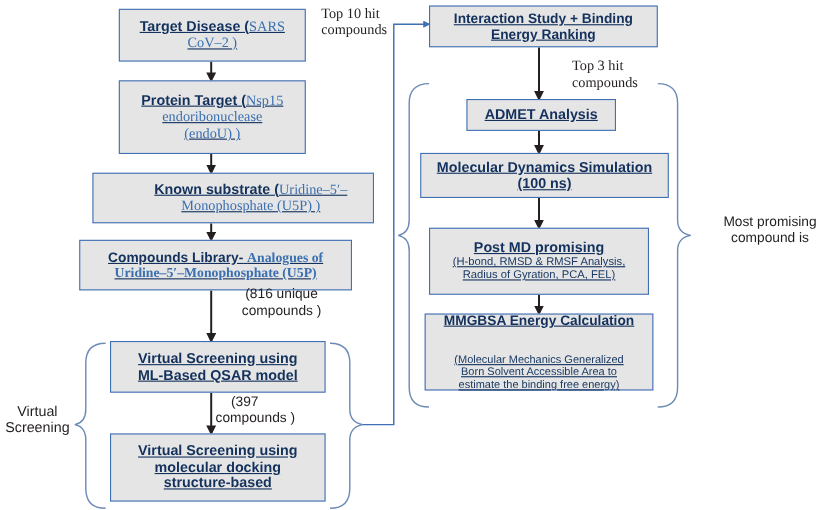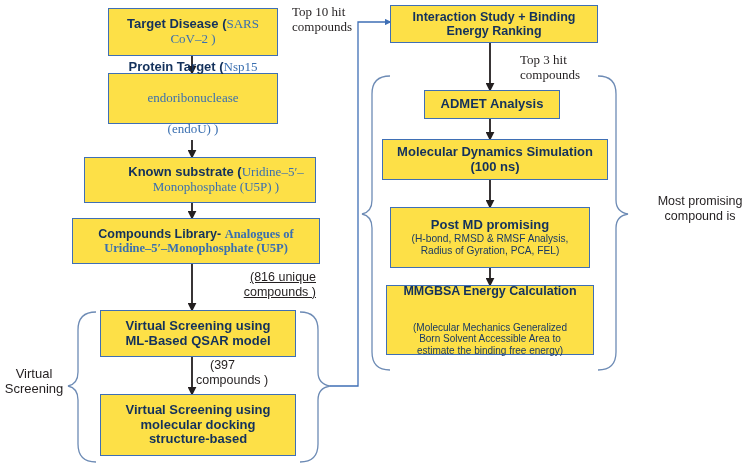--- a/index.html
+++ b/index.html
@@ -10,30 +10,31 @@
     position:relative;
     overflow:hidden;
   }
   #stage{position:absolute;left:0;top:0;width:750px;height:464px;}
   svg.lines{position:absolute;left:0;top:0;width:750px;height:464px;pointer-events:none;}
 
   .box{
     position:absolute;
     box-sizing:border-box;
     border:1.6px solid #3f6fb5;
-    background:#fde047;
+    background:#e5e5e5;
     display:flex;
     flex-direction:column;
     align-items:center;
     justify-content:center;
     text-align:center;
     color:#13315c;
     font-weight:bold;
     line-height:1.15;
     z-index:3;
+    text-decoration:underline;
   }
   .ln{display:block;width:100%;}
   .blue{color:#3a6fb0;font-family:"Liberation Serif",serif;font-weight:normal;}
   .sub{
     font-weight:normal;
     color:#1b3a63;
     font-family:"Liberation Sans", sans-serif;
   }
 
   .note{
@@ -81,27 +82,27 @@
     <path d="M 390 76 Q 372 76 372 94 L 372 200 Q 372 212 362 214 Q 372 216 372 228 L 372 352 Q 372 370 390 370" fill="none" stroke="#6d8bb5" stroke-width="1.3"></path>
 
     <path d="M 598 76 Q 616 76 616 94 L 616 200 Q 616 212 628 214 Q 616 216 616 228 L 616 352 Q 616 370 598 370" fill="none" stroke="#6d8bb5" stroke-width="1.3"></path>
   </svg>
 
   <div class="box" style="left:108px;top:8px;width:170px;height:48px;font-size:13px;">
     <span class="ln"><span>Target Disease (</span><span class="blue">SARS</span></span>
     <span class="ln blue">CoV–2 )</span>
   </div>
 
-  <div class="box" style="left:108px;top:73px;width:170px;height:51px;font-size:13px;gap:16px;">
+  <div class="box" style="left:108px;top:73px;width:170px;height:67px;font-size:13px;">
     <span class="ln"><span>Protein Target (</span><span class="blue">Nsp15</span></span>
     <span class="ln blue">endoribonuclease</span>
     <span class="ln blue">(endoU) )</span>
   </div>
 
-  <div class="box" style="left:84px;top:157px;width:232px;height:46px;font-size:13px;padding-left:32px;">
+  <div class="box" style="left:84px;top:157px;width:256px;height:46px;font-size:13px;padding-left:32px;">
     <span class="ln"><span>Known substrate (</span><span class="blue">Uridine–5′–</span></span>
     <span class="ln blue">Monophosphate (U5P) )</span>
   </div>
 
   <div class="box" style="left:72px;top:218px;width:248px;height:46px;font-size:12.5px;">
     <span class="ln"><span>Compounds Library-</span> <span class="blue" style="font-weight:bold">Analogues of</span></span>
     <span class="ln blue" style="font-weight:bold">Uridine–5′–Monophosphate (U5P)</span>
   </div>
 
   <div class="box" style="left:100px;top:310px;width:196px;height:47px;font-size:13px;">
@@ -135,21 +136,21 @@
     <span class="ln sub" style="font-size:10.2px;">Radius of Gyration, PCA, FEL)</span>
   </div>
 
   <div class="box" style="left:386px;top:285px;width:208px;height:70px;font-size:12.5px;">
     <span class="ln">MMGBSA Energy Calculation</span>
     <span class="ln sub" style="font-size:10px;margin-top:24px;">(Molecular Mechanics Generalized</span>
     <span class="ln sub" style="font-size:10px;">Born Solvent Accessible Area to</span>
     <span class="ln sub" style="font-size:10px;">estimate the binding free energy)</span>
   </div>
 
-  <div class="note sans" style="left:196px;top:270px;width:120px;font-size:12.5px;text-align:right;text-decoration:underline;">
+  <div class="note sans" style="left:196px;top:260px;width:120px;font-size:12.5px;text-align:center;">
     <span class="ln">(816 unique</span>
     <span class="ln">compounds )</span>
   </div>
 
   <div class="note sans" style="left:196px;top:358px;width:120px;font-size:12.5px;text-align:left;">
     <span class="ln" style="padding-left:14px;">(397</span>
     <span class="ln">compounds )</span>
   </div>
 
   <div class="note serif" style="left:292px;top:4px;width:92px;font-size:13px;text-align:left;">

